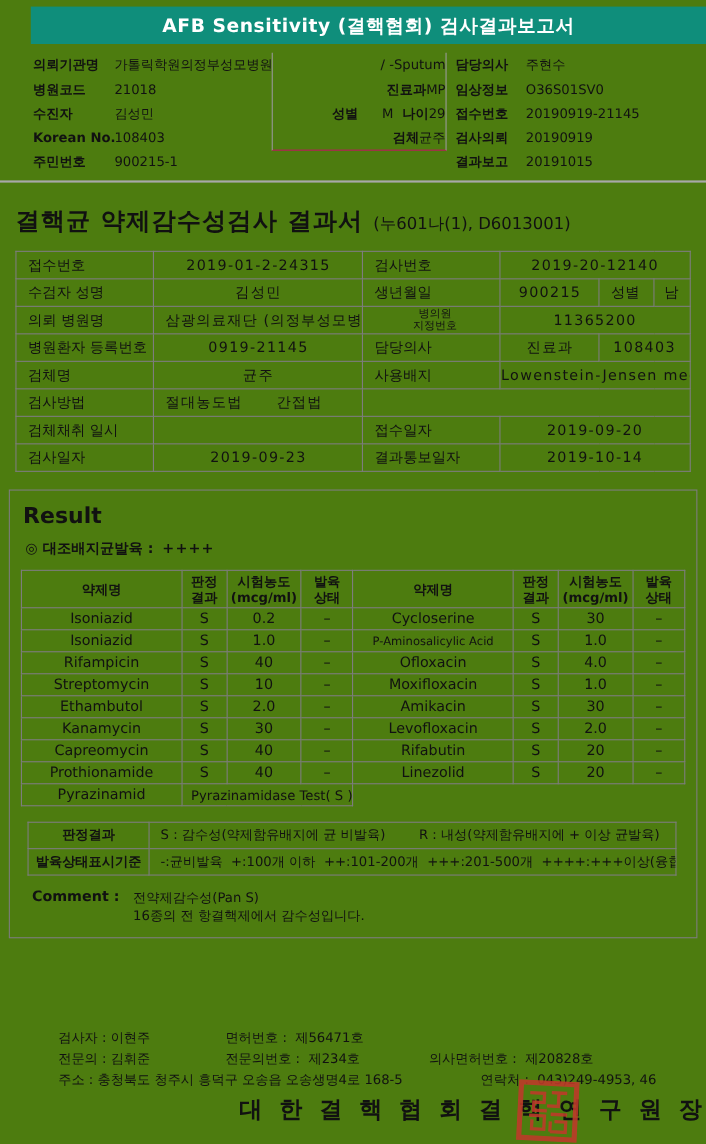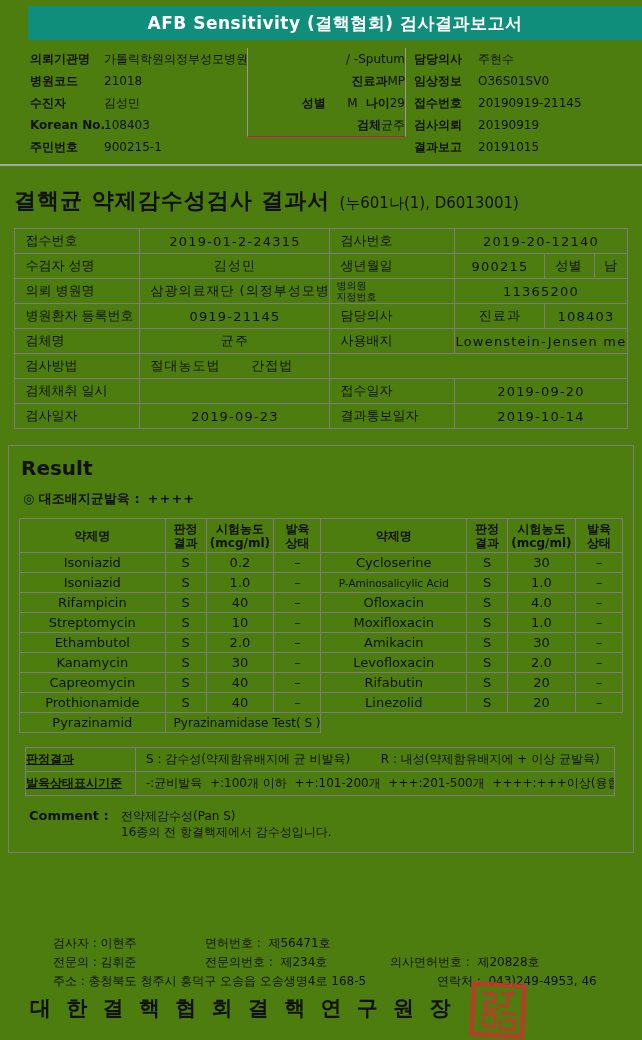--- a/index.html
+++ b/index.html
@@ -33,56 +33,56 @@
   .doc-title { font-size:22px; font-weight:bold; letter-spacing:1px; }
   .doc-sub { font-size:15px; margin-left:4px; }
 
   
   table { border-collapse:collapse; }
   .info-table { margin:12px auto 0; width:612px; table-layout:fixed; }
   .info-table td { border:1px solid #7d7d7d; height:25px; font-size:13px; padding:0; overflow:hidden; }
   .info-table td.lab { text-align:left; padding-left:10px; }
   .info-table td.val { text-align:center; letter-spacing:1.2px; white-space:pre; }
   .info-table td.vleft { text-align:left; padding-left:10px; letter-spacing:1px; white-space:pre; }
-  .info-table td.lab-sm { font-size:10px; line-height:11px; padding-left:6px; }
+  .info-table td.lab-sm { font-size:10px; line-height:11px; padding-left:6px;text-align:center; }
   .info-table td.lab-sm span { display:block; }
 
   
   .result-box { margin:16px 8px 0; border:1px solid #7d7d7d; padding:8px 10px 12px; }
   .result-title { font-size:20px; font-weight:bold; margin:2px 0 10px 2px; }
   .control { font-size:13px; font-weight:bold; margin:0 0 10px 4px; }
   .control .plus { margin-left:8px; letter-spacing:1px; }
 
   .drug-table { width:100%; table-layout:fixed; }
   .drug-table th { border:1px solid #7d7d7d; font-size:12px; font-weight:bold;
                    height:34px; line-height:14px; text-align:center; padding:0; }
   .drug-table th span { display:block; }
   .drug-table td { border:1px solid #7d7d7d; font-size:13px; height:20px;
                    text-align:center; padding:0; overflow:hidden; }
   .drug-table td.small { font-size:10.5px; }
   .drug-table td.pyra { text-align:left; padding-left:8px; font-size:12px; white-space:nowrap; }
   .drug-table td.blank { border:none; }
 
   .legend-table { margin:14px 0 0 6px; width:590px; table-layout:fixed; }
   .legend-table td { border:1px solid #7d7d7d; font-size:12px; height:24px; overflow:hidden; }
-  .legend-table td.llab { font-weight:bold;text-decoration:underline; }
+  .legend-table td.llab { text-align:center; font-weight:bold; }
   .legend-table td.ltext { padding-left:10px; white-space:pre; }
 
   .comment { display:flex; margin:12px 0 0 10px; }
   .c-label { font-weight:bold; font-size:13px; width:92px; flex:none; }
   .c-lines { font-size:12px; line-height:16px; }
 
   
   .footer { margin-top:62px; padding-left:30px; font-size:12px; }
   .f-row { height:19px; line-height:19px; white-space:pre; }
   .fi { display:inline-block; vertical-align:top; }
   .w152 { width:152px; } .w185 { width:185px; } .w384 { width:384px; }
 
   .org-row { position:relative; margin-top:14px; height:44px; line-height:44px;
-             text-align:left; font-size:21px; font-weight:bold; letter-spacing:4px; }
+             text-align:right; font-size:21px; font-weight:bold; letter-spacing:4px; }
   .seal { position:absolute; right:116px; top:-4px; width:56px; height:56px;
           transform:rotate(3deg); opacity:.88; }
 
   .eng { text-align:center; font-family:"Liberation Mono","DejaVu Sans Mono",monospace;
          font-size:12px; line-height:16px; }
   .eng-wrap { margin-top:10px; }
 </style>
 </head>
 <body>
 

